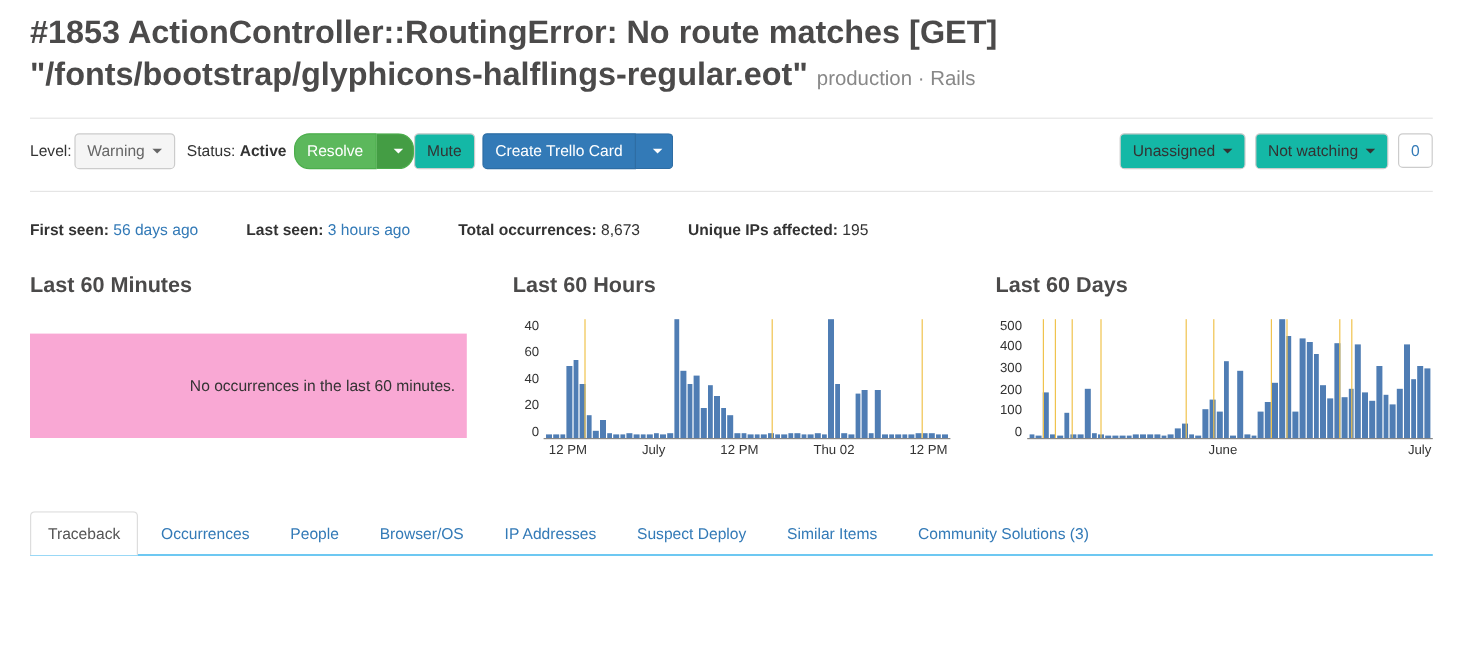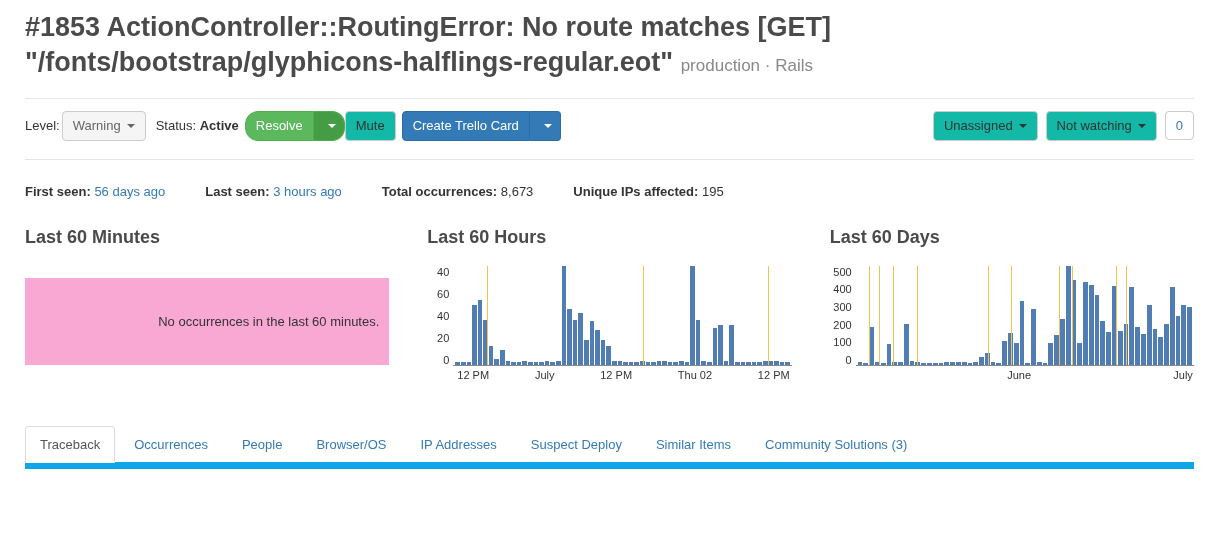--- a/index.html
+++ b/index.html
@@ -35,21 +35,21 @@
   .empty-box { background:#f9a8d4; text-align:right; padding:36px 10px; font-size:13px; color:#333; margin-top:30px; }
   .chart { position:relative; height:120px; display:flex; flex-direction:column; }
   .plot-area { flex:1; display:flex; align-items:flex-end; border-bottom:1px solid #888; position:relative; }
   .bars { display:flex; align-items:flex-end; height:100%; flex:1; gap:1px; padding-left:2px; padding-right:2px; }
   .bar { flex:1; background:#4f7db4; min-width:3px; }
   .yaxis { display:flex; flex-direction:column; justify-content:space-between; align-items:flex-end; font-size:11px; color:#333; padding-right:4px; height:100%; min-width:26px; }
   .xaxis { display:flex; justify-content:space-between; font-size:11px; color:#333; padding:3px 2px 0 30px; }
   .chart-inner { display:flex; height:100px; }
   .marker { position:absolute; width:1px; background:#f0c34e; top:0; bottom:0; }
 
-  .tabs-wrap { margin-top:40px; border-bottom:7px solid #0ea5e9; display:flex; gap:4px; }
+  .tabs-wrap { margin-top:40px; border-bottom:1px solid #0ea5e9; display:flex; gap:4px; }
   .tab { padding:10px 14px; font-size:13px; color:#337ab7; cursor:pointer; border:1px solid transparent; margin-bottom:-1px; border-radius:4px 4px 0 0; }
   .tab.active { color:#555; background:#fff; border:1px solid #ddd; border-bottom-color:#fff; }
 </style>
 </head>
 <body>
 
 <h1 class="title">
   <span>#1853 ActionController::RoutingError: No route matches [GET] "/fonts/bootstrap/glyphicons-halflings-regular.eot"</span>
   <span class="title-meta">
     <span>production</span>

